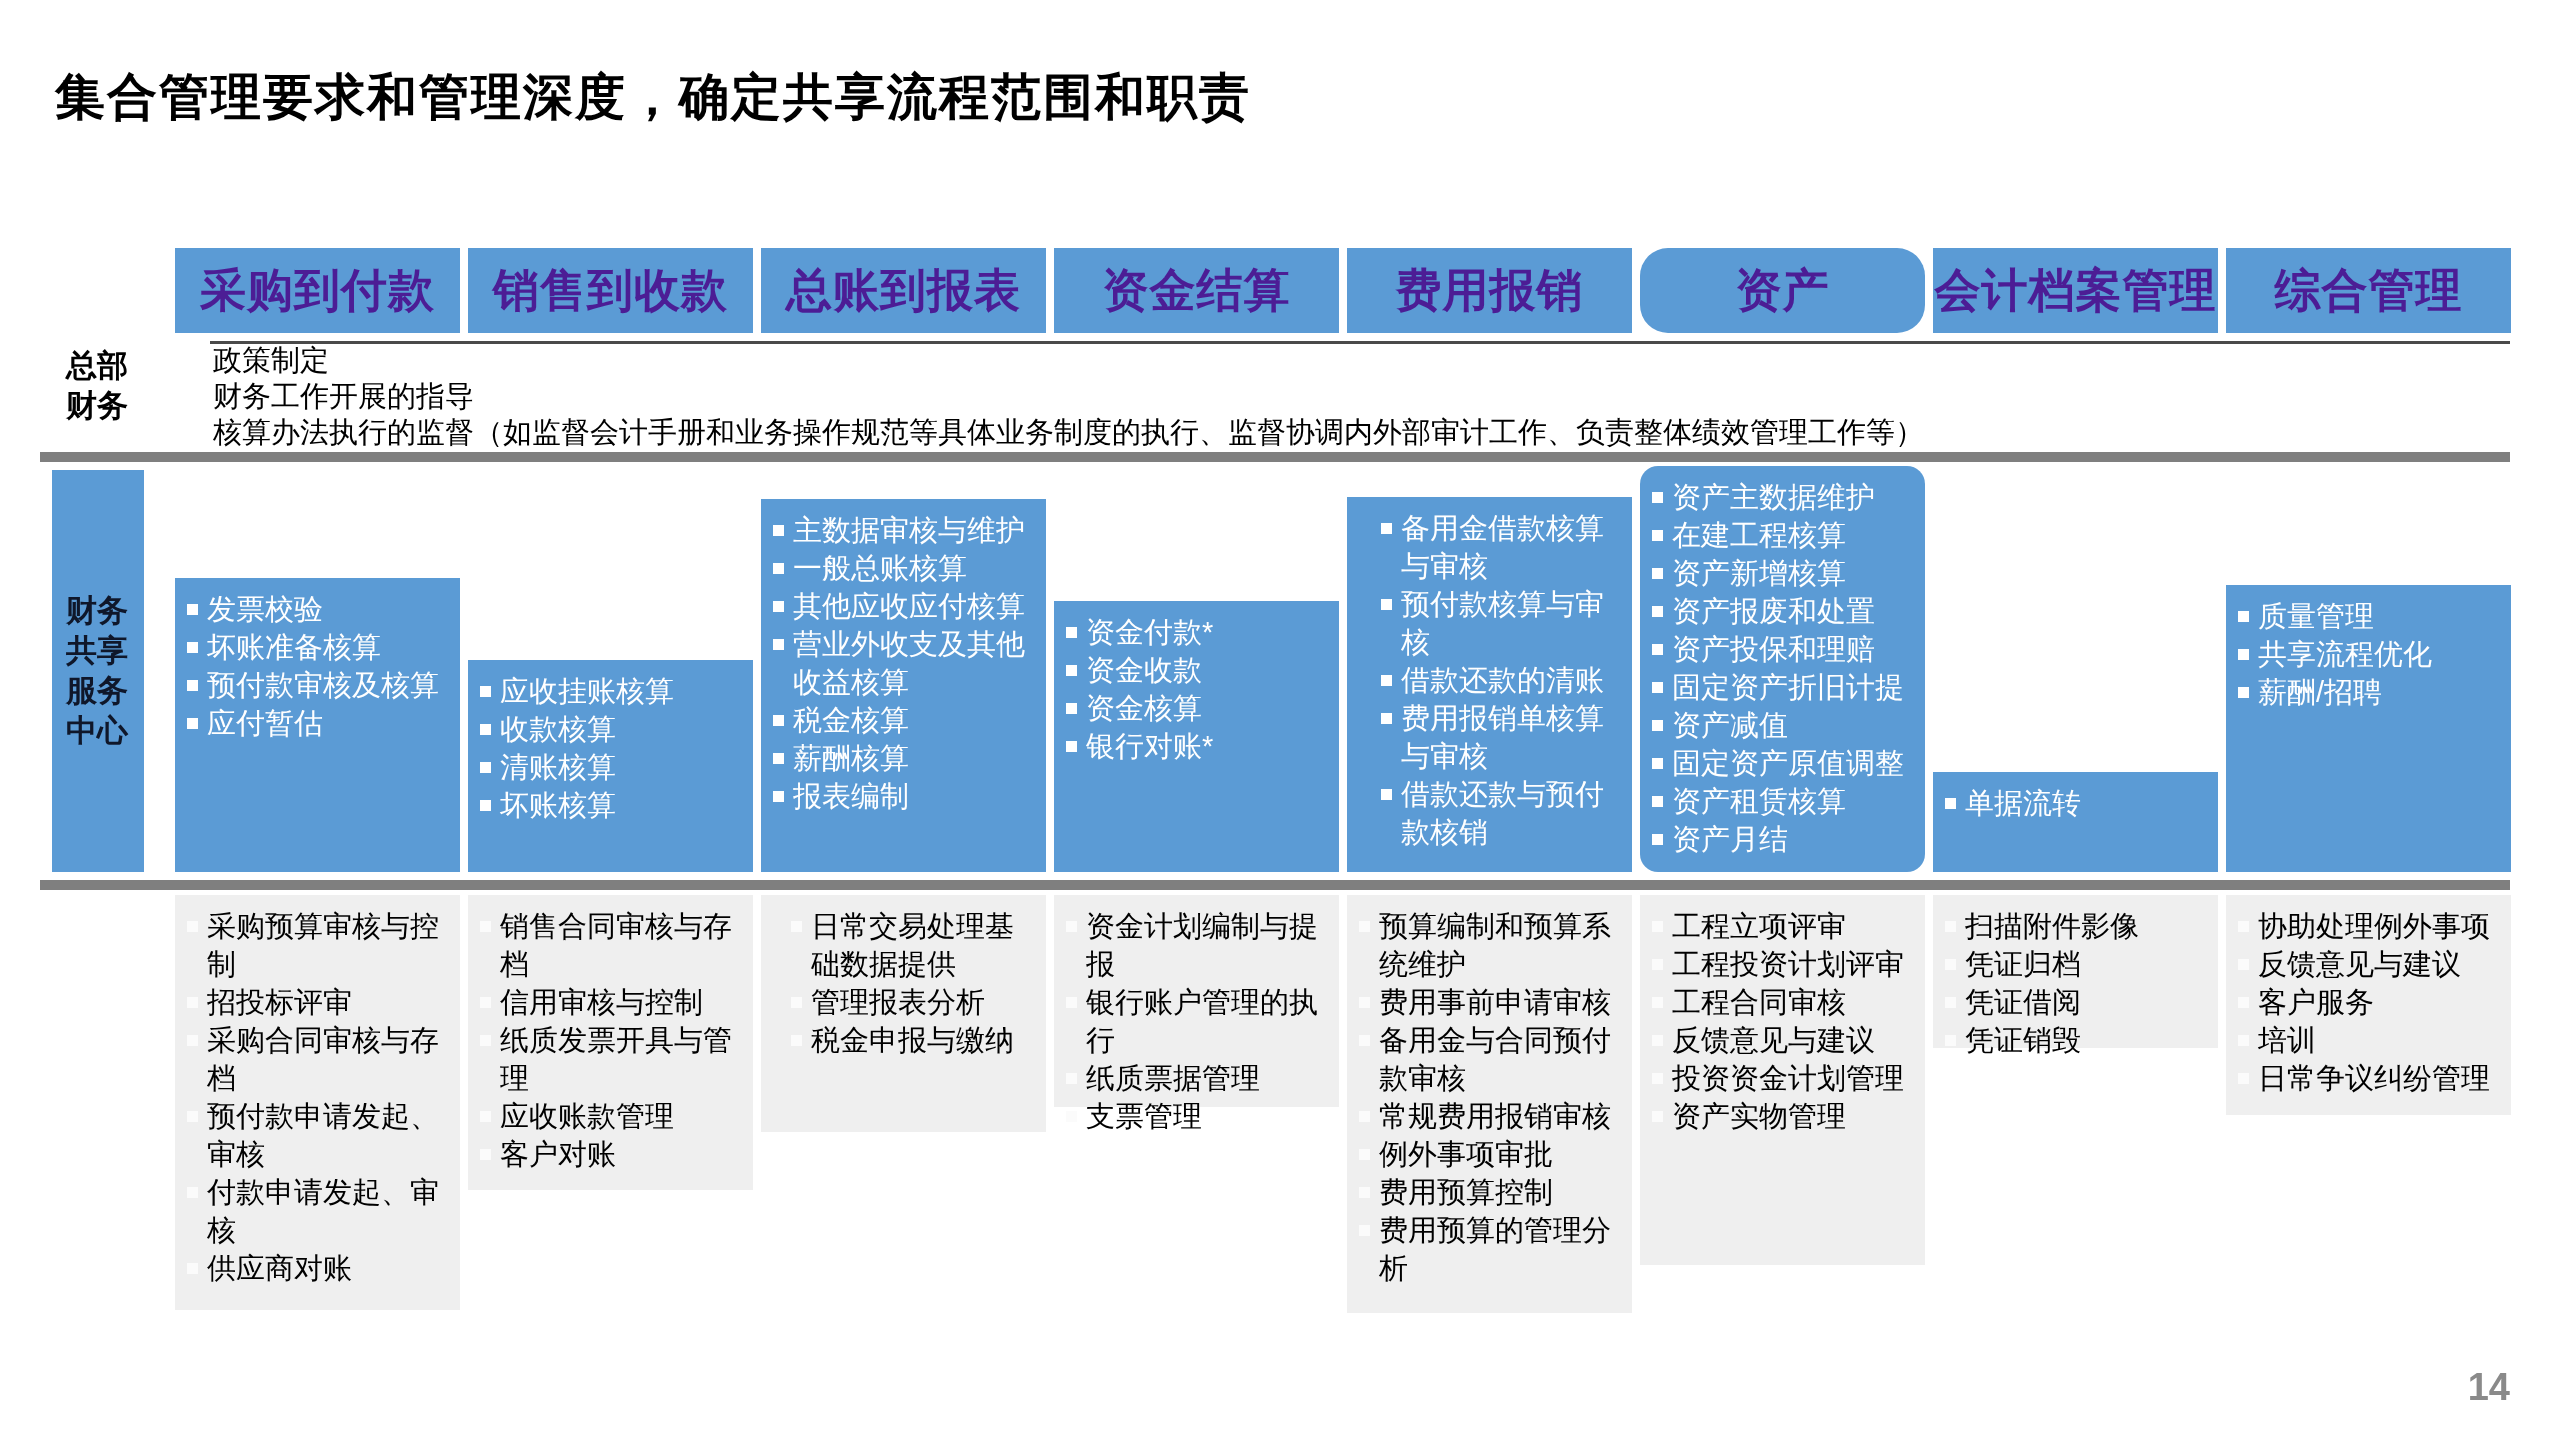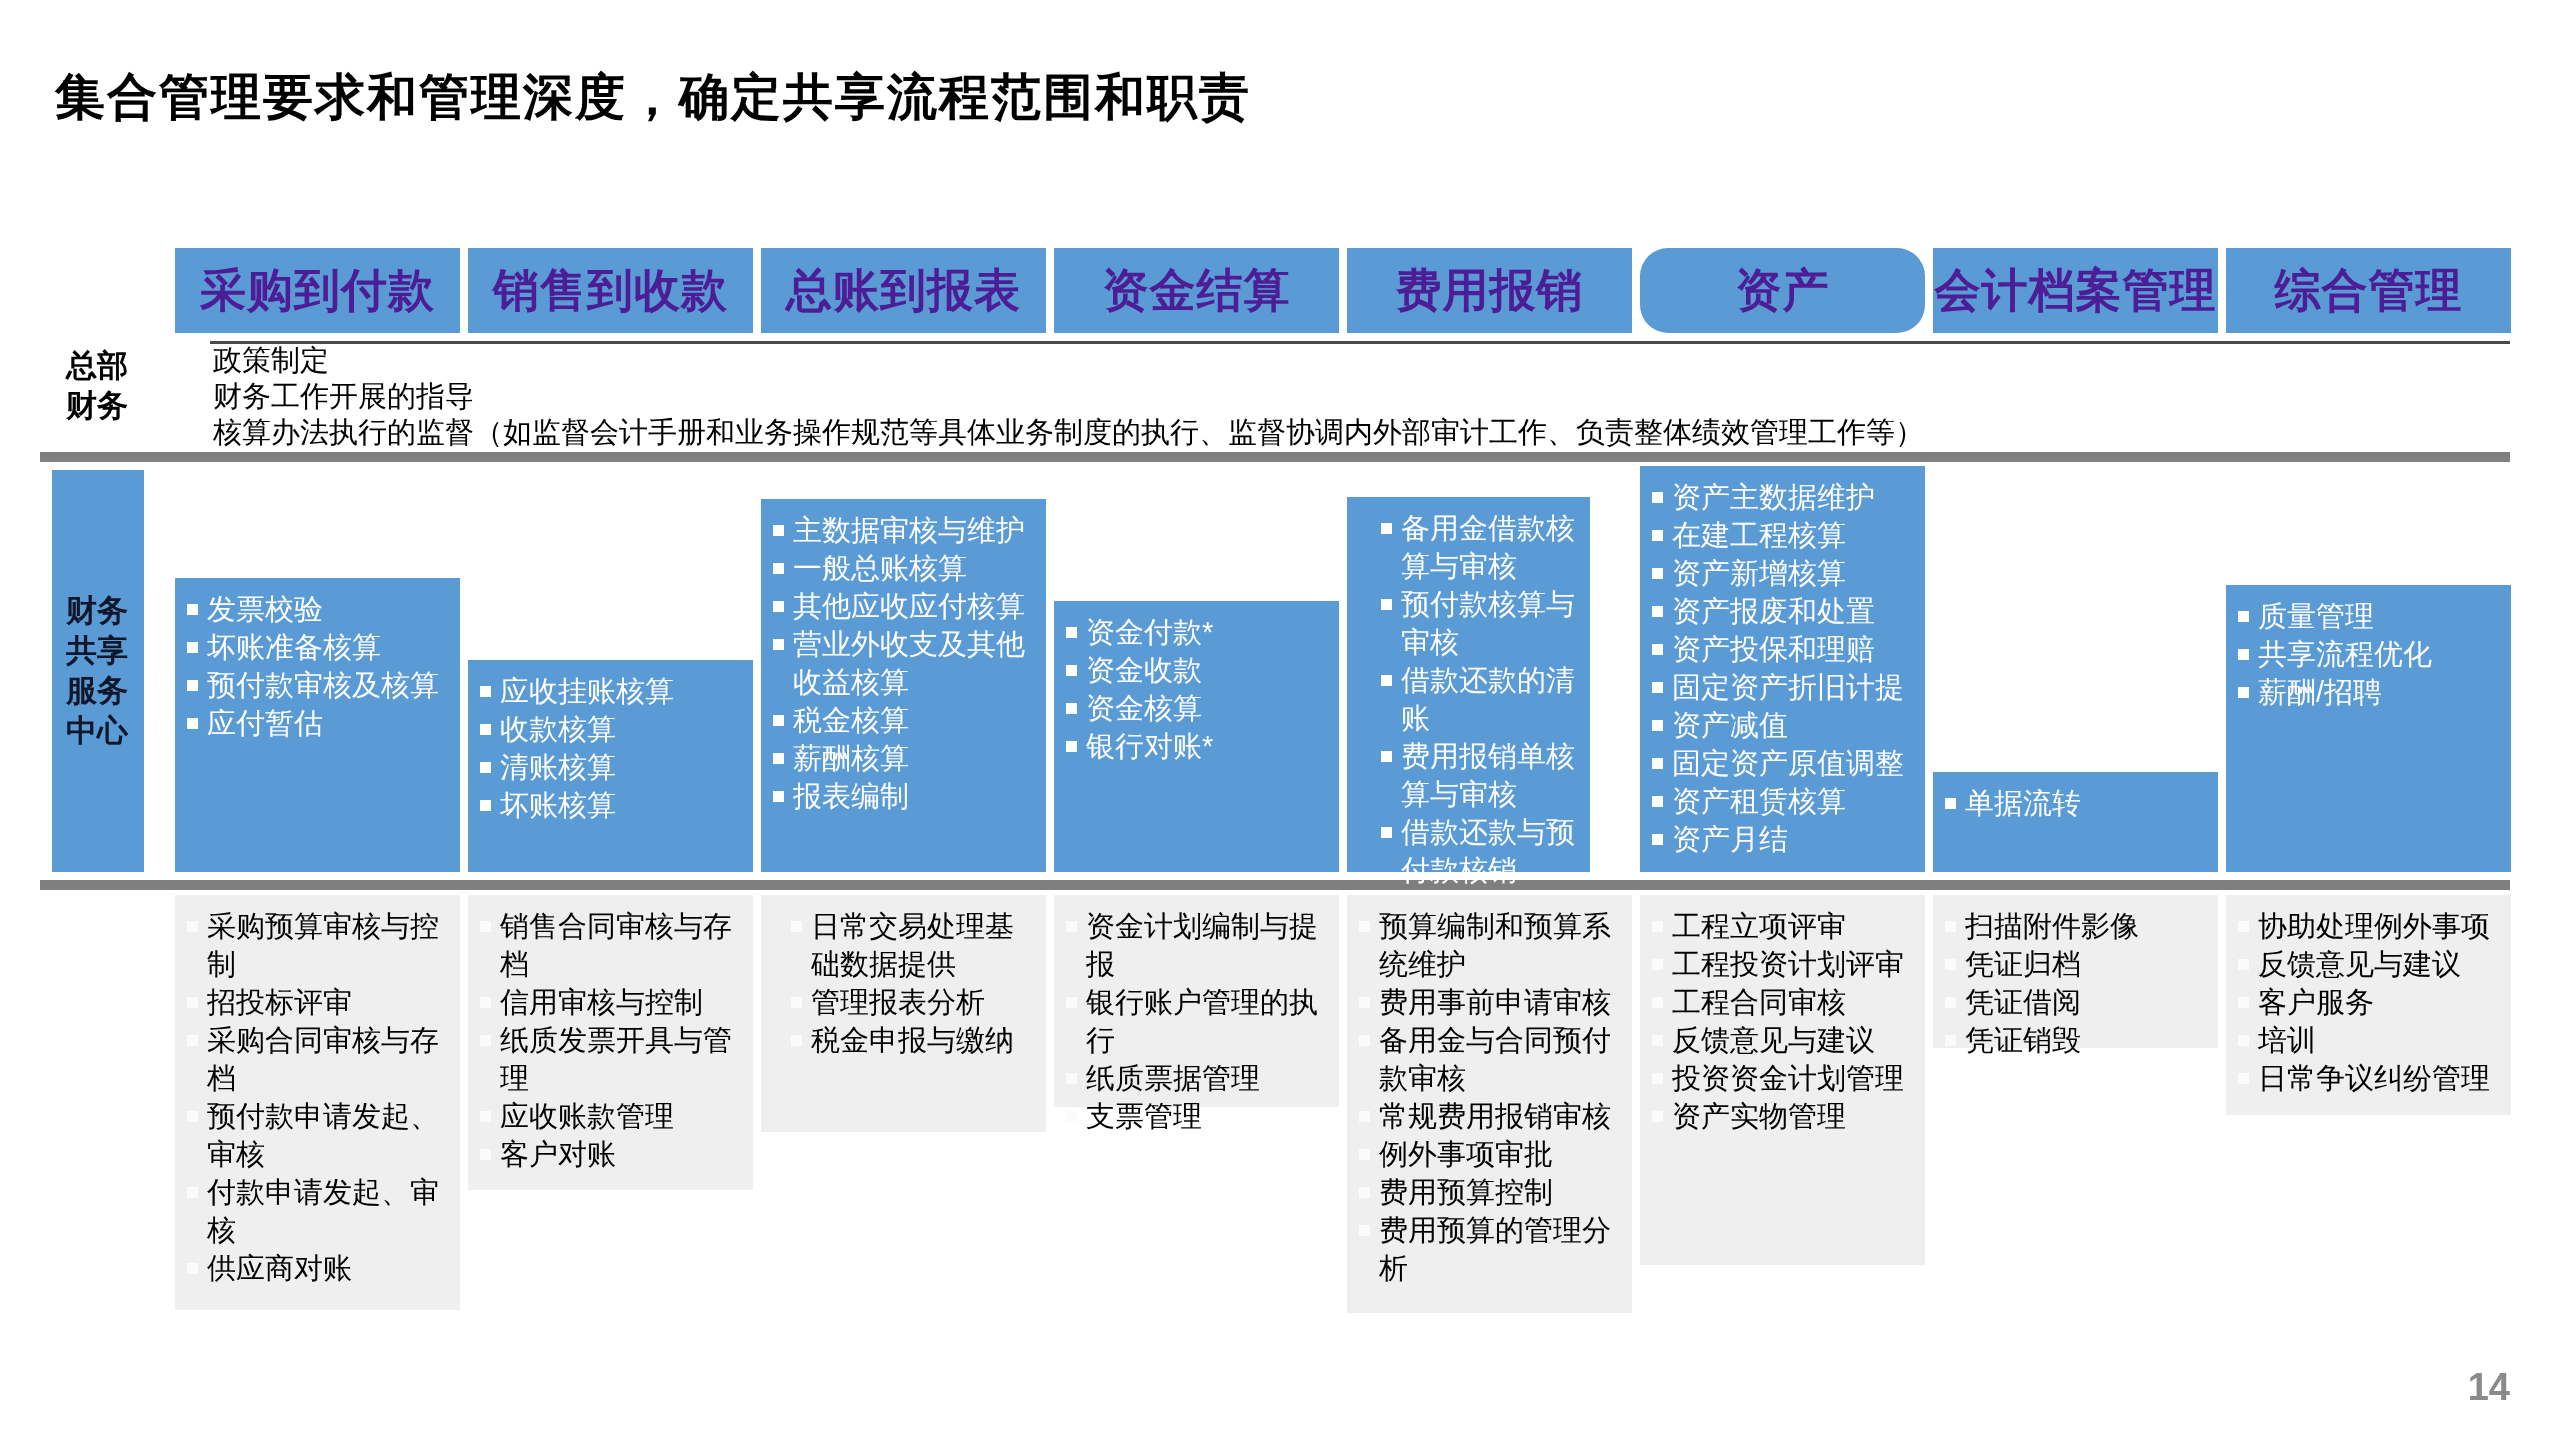--- a/index.html
+++ b/index.html
@@ -231,21 +231,21 @@
         <div class="item">
           <span class="bullet"></span>
           <span class="item-text">纸质票据管理</span>
         </div>
         <div class="item">
           <span class="bullet"></span>
           <span class="item-text">支票管理</span>
         </div>
       </div>
       <div class="header-box" style="left: 1347px; top: 248px; width: 285px; height: 85px;">费用报销</div>
-      <div class="list-box ssc-box" style="left: 1347px; top: 497px; width: 243px; height: 375px; padding-left: 32px;">
+      <div class="list-box ssc-box" style="left: 1347px; top: 497px; width: 285px; height: 375px; padding-left: 32px;">
         <div class="item">
           <span class="bullet"></span>
           <span class="item-text">备用金借款核算与审核</span>
         </div>
         <div class="item">
           <span class="bullet"></span>
           <span class="item-text">预付款核算与审核</span>
         </div>
         <div class="item">
           <span class="bullet"></span>
@@ -284,21 +284,21 @@
         <div class="item">
           <span class="bullet"></span>
           <span class="item-text">费用预算控制</span>
         </div>
         <div class="item">
           <span class="bullet"></span>
           <span class="item-text">费用预算的管理分析</span>
         </div>
       </div>
       <div class="header-box" style="left: 1640px; top: 248px; width: 285px; height: 85px; border-radius: 28px;">资产</div>
-      <div class="list-box ssc-box" style="left: 1640px; top: 466px; width: 285px; height: 406px;">
+      <div class="list-box ssc-box" style="left: 1640px; top: 466px; width: 285px; height: 406px; border-radius: 18px;">
         <div class="item">
           <span class="bullet"></span>
           <span class="item-text">资产主数据维护</span>
         </div>
         <div class="item">
           <span class="bullet"></span>
           <span class="item-text">在建工程核算</span>
         </div>
         <div class="item">
           <span class="bullet"></span>

